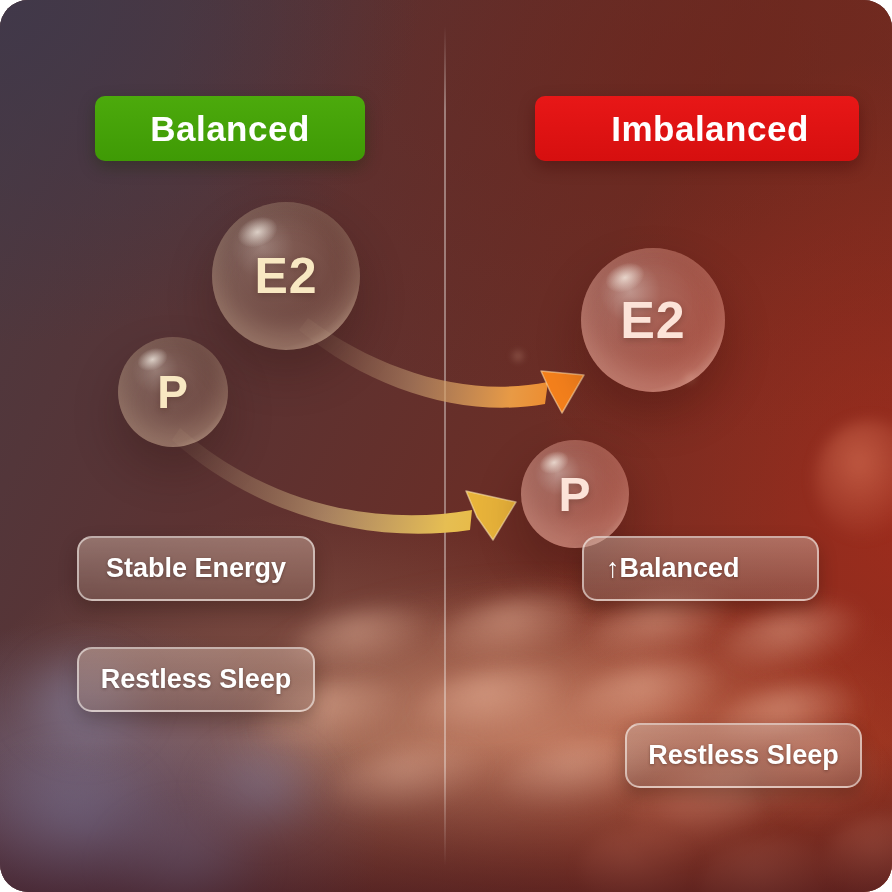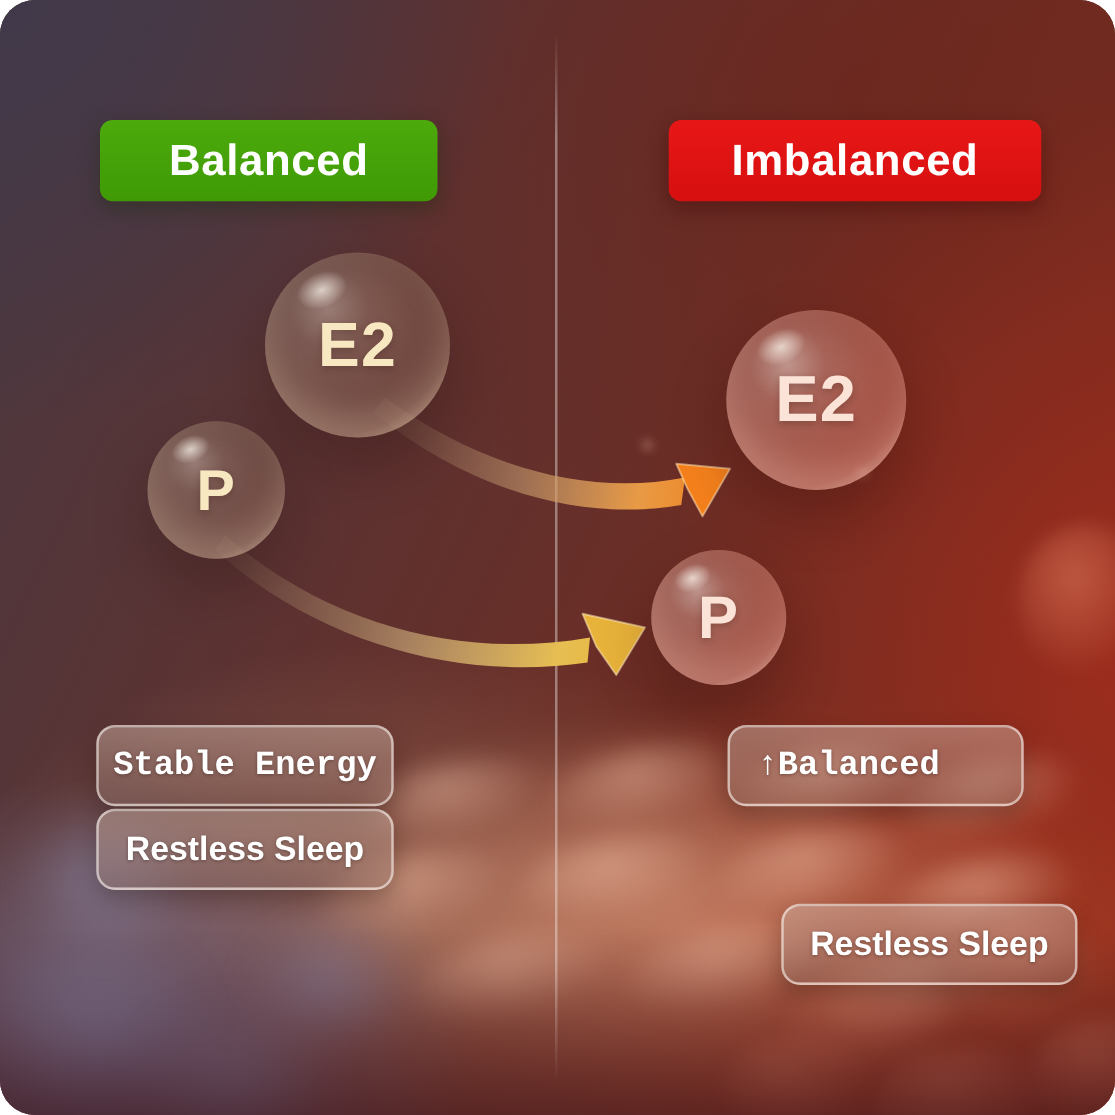--- a/index.html
+++ b/index.html
@@ -73,40 +73,40 @@
   .s-e2-bal{left:212px; top:202px; width:148px; height:148px; font-size:50px;}
   .s-p-bal {left:118px; top:337px; width:110px; height:110px; font-size:46px;}
   .s-e2-imb{left:581px; top:248px; width:144px; height:144px; font-size:52px;}
   .s-p-imb {left:521px; top:440px; width:108px; height:108px; font-size:48px;}
   
   .badge{
     position:absolute; height:65px; border-radius:10px;
     display:flex; align-items:center; justify-content:center;
     color:#FFFFFF; font-weight:bold; font-size:35px; letter-spacing:0.5px;
   }
-  .badge.green{left:80px; top:96px; width:270px;
+  .badge.green{left:95px; top:96px; width:270px;
     background:linear-gradient(180deg,#4caa0c,#3f9a05);
     box-shadow:0 6px 16px rgba(20,40,5,0.35);}
   .badge.red{left:535px; top:96px; width:298px;
     background:linear-gradient(180deg,#e81717,#d60f0f);
-    box-shadow:0 6px 16px rgba(60,5,5,0.40);}
+    box-shadow:0 6px 16px rgba(60,5,5,0.40);padding-left:26px;}
   
   .pill{
     position:absolute; height:65px; border-radius:15px; box-sizing:border-box;
     border:2px solid rgba(255,252,248,0.55);
     background:linear-gradient(180deg, rgba(205,175,162,0.50), rgba(145,112,102,0.42));
     box-shadow:0 8px 18px rgba(35,15,10,0.30);
     display:flex; align-items:center; justify-content:center;
     color:#FFFFFF; font-weight:bold; font-size:27px;
     text-shadow:0 1px 3px rgba(40,20,15,0.40);
   }
   .pill.left-text{justify-content:flex-start; padding-left:22px;}
   .pill-l{left:77px; width:238px;}
   .pill-r{left:582px; width:237px;}
-  .row1{top:580px;font-family:Liberation Mono, monospace;} .row2{top:647px;} .row3{top:723px;margin-left:43px;}
+  .row1{top:536px;} .row2{top:647px;} .row3{top:723px;margin-left:43px;}
 </style>
 </head>
 <body>
 
 <div class="canvas">
 
   <div class="bg">
     <div class="blob blob-mound" style="left:220px;top:580px;width:640px;height:290px;"></div>
     <div class="blob blob-salmon" style="left:290px;top:608px;width:150px;height:62px;"></div>
     <div class="blob blob-salmon" style="left:440px;top:596px;width:155px;height:64px;"></div>

